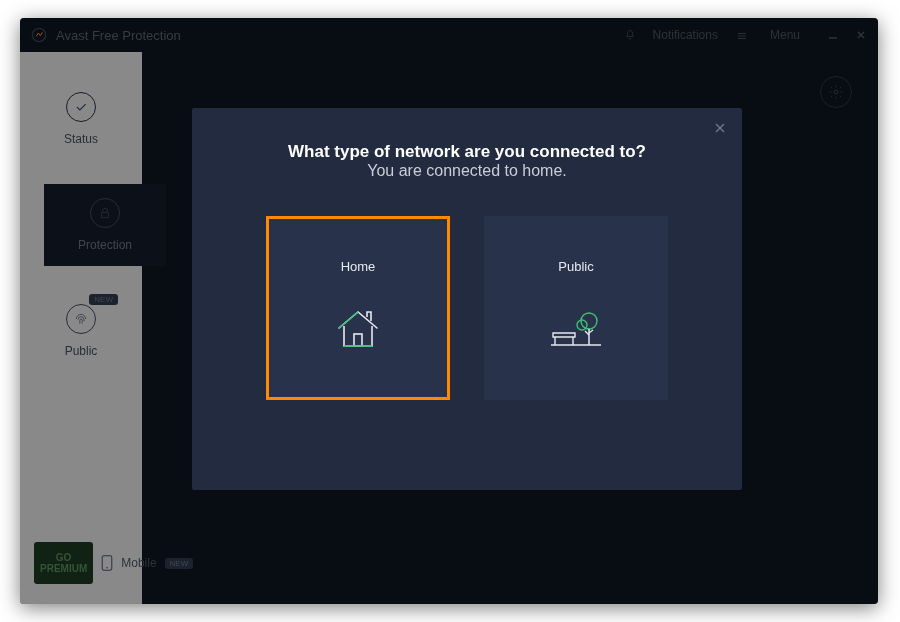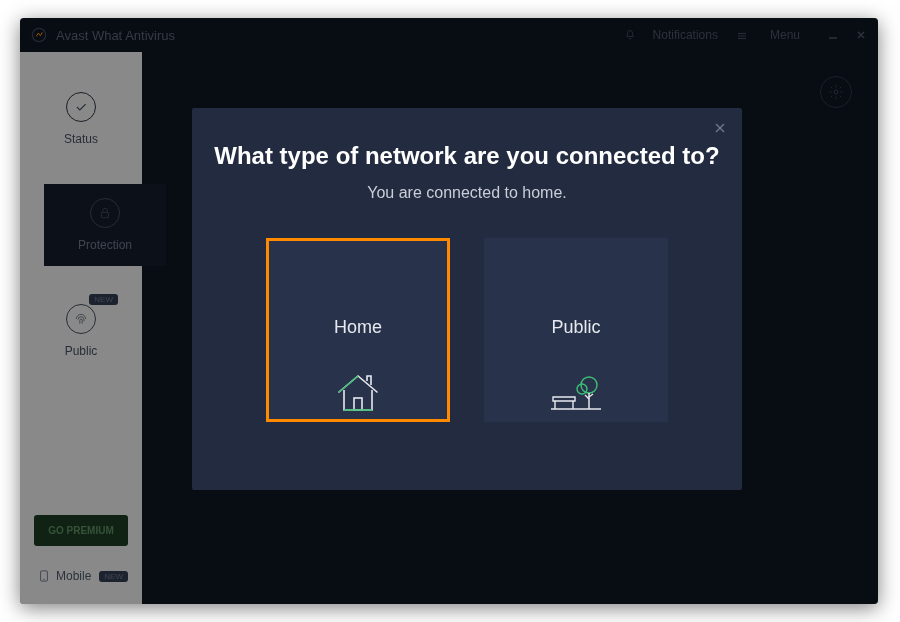--- a/index.html
+++ b/index.html
@@ -92,21 +92,21 @@
     background: #2f3a4d;
     color: #6c7688;
     font-size: 8px;
     padding: 1px 5px;
     border-radius: 3px;
   }
   .sidebar-bottom {
     margin-top: auto;
     width: 100%;
     padding: 0 14px 20px;
-    display: flex; flex-direction: column; gap: 22px;
+    display: flex; flex-direction: row; gap: 2px;
   }
   .premium-btn {
     background: #1a3a20;
     color: #5a8a60;
     font-size: 10px;
     font-weight: 600;
     padding: 10px 6px;
     text-align: center;
     border-radius: 3px;
     cursor: pointer;
@@ -152,44 +152,44 @@
     padding-top: 34px;
   }
   .modal-close {
     position: absolute;
     top: 14px; right: 16px;
     color: #6c7688;
     cursor: pointer;
     font-size: 14px;
   }
   .modal h2 {
-    font-size: 24px;
+    font-size: 17px;
     font-weight: 700;
-    margin-bottom: 14px;
+    margin-bottom: 0;
   }
   .modal .sub {
     font-size: 16px;
     color: #c9ced8;
     margin-bottom: 36px;
   }
   .options {
     display: flex;
     gap: 34px;
   }
   .option-card {
     width: 184px;
     height: 184px;
     background: #28324a;
     display: flex;
     flex-direction: column;
     align-items: center;
-    justify-content: flex-end;
+    justify-content: center;
     gap: 20px;
     cursor: pointer;
-    font-size: 18px;
+    font-size: 13px;
     color: #e6e9ef;
   }
   .option-card.selected {
     outline: 3px solid #ff8a00;
     outline-offset: -3px;
   }
   .option-card .icon-wrap {
     width: 58px; height: 58px;
     display:flex;align-items:center;justify-content:center;
     color:#e6e9ef;
@@ -202,21 +202,21 @@
 
 <div class="app-window">
 
   <div class="titlebar">
     <span class="logo">
       <svg width="16" height="16" viewBox="0 0 24 24">
           <circle cx="12" cy="12" r="10" fill="none" stroke="#3a4454" stroke-width="2"></circle>
           <path d="M8 14 L11 9 L14 13 L17 8" stroke="#ff8a00" stroke-width="1.5" fill="none"></path>
         </svg>
     </span>
-    <span>Avast What Antivirus</span>
+    <span>Avast Free Protection</span>
     <div class="right">
       <span style="display:flex;align-items:center;gap:17px;">
         <svg width="12" height="12" viewBox="0 0 24 24">
             <path d="M12 3a5 5 0 0 0-5 5v4l-2 3h14l-2-3V8a5 5 0 0 0-5-5zM10 18a2 2 0 0 0 4 0" fill="none" stroke="#4a5462" stroke-width="1.5"></path>
           </svg>
         <span>Notifications</span>
       </span>
       <span style="display:flex;align-items:flex-end;gap:22px;">
         <svg width="12" height="12" viewBox="0 0 24 24">
             <path d="M4 7h16M4 12h16M4 17h16" stroke="#4a5462" stroke-width="1.8"></path>

